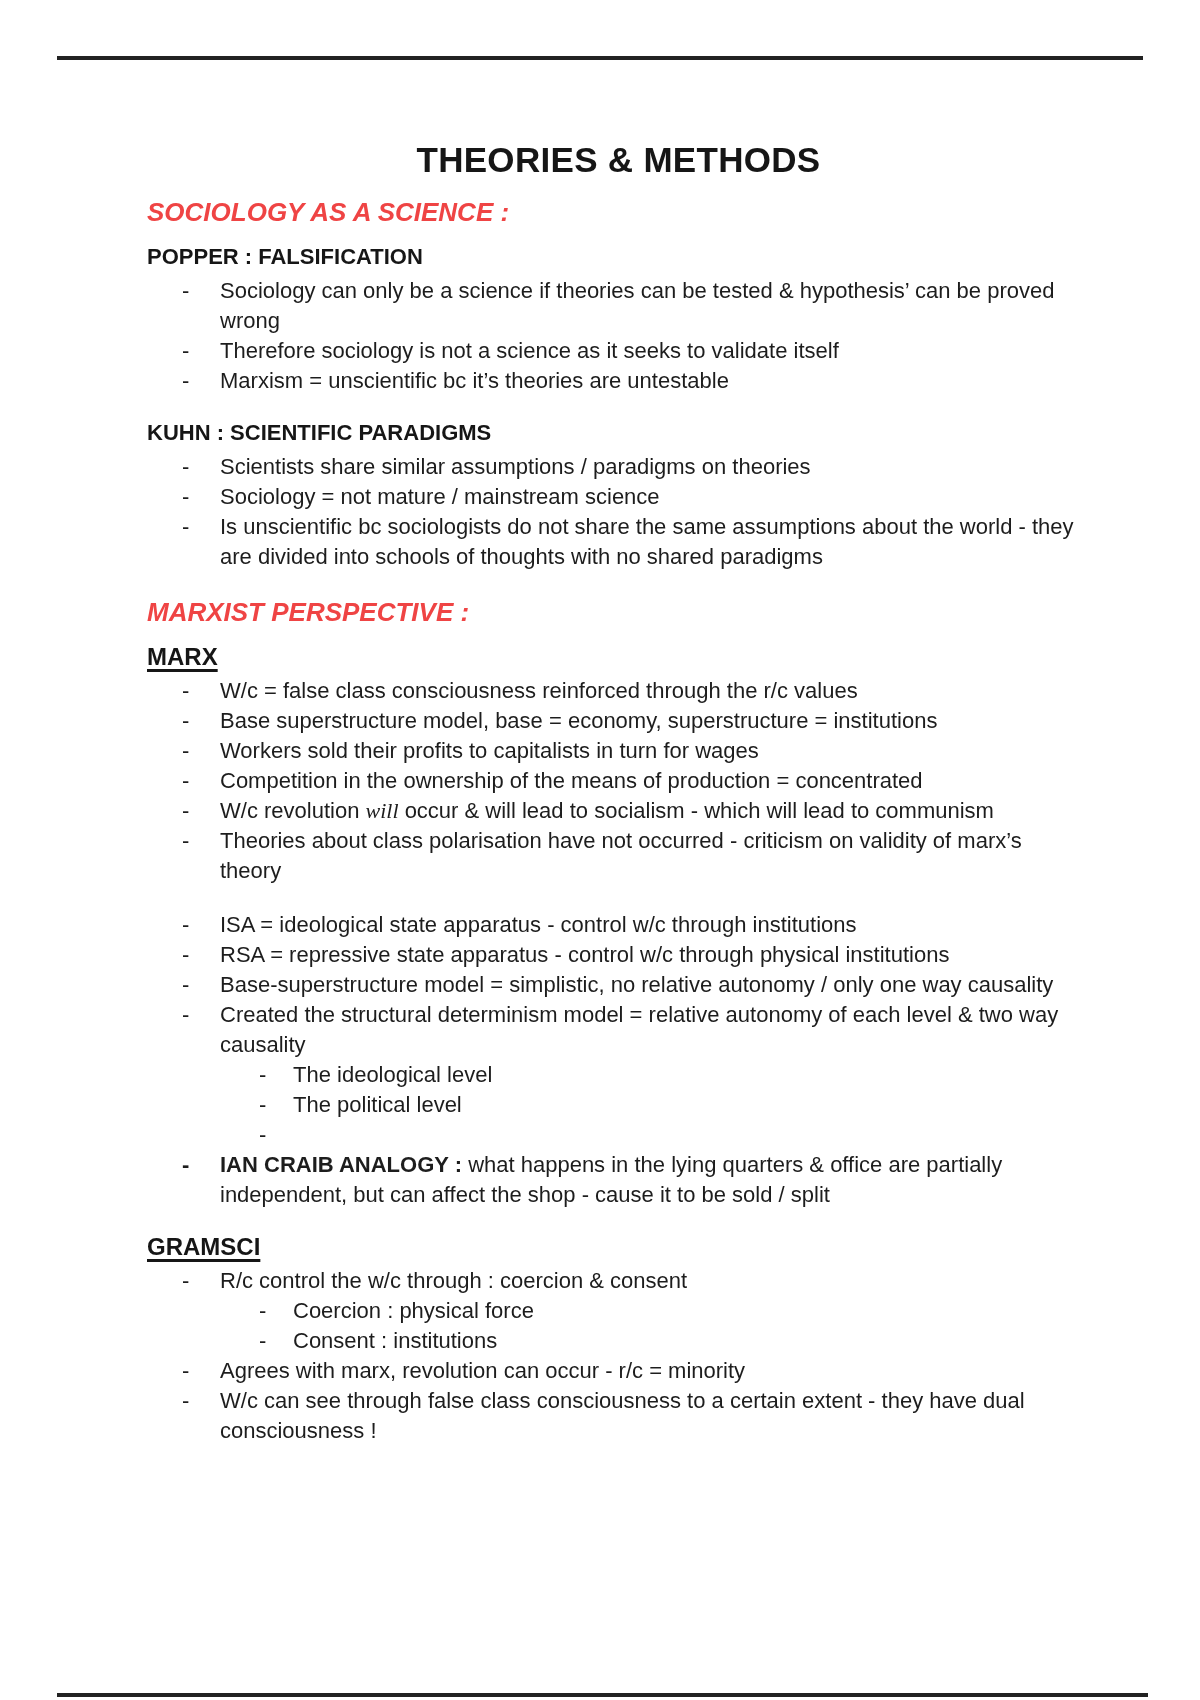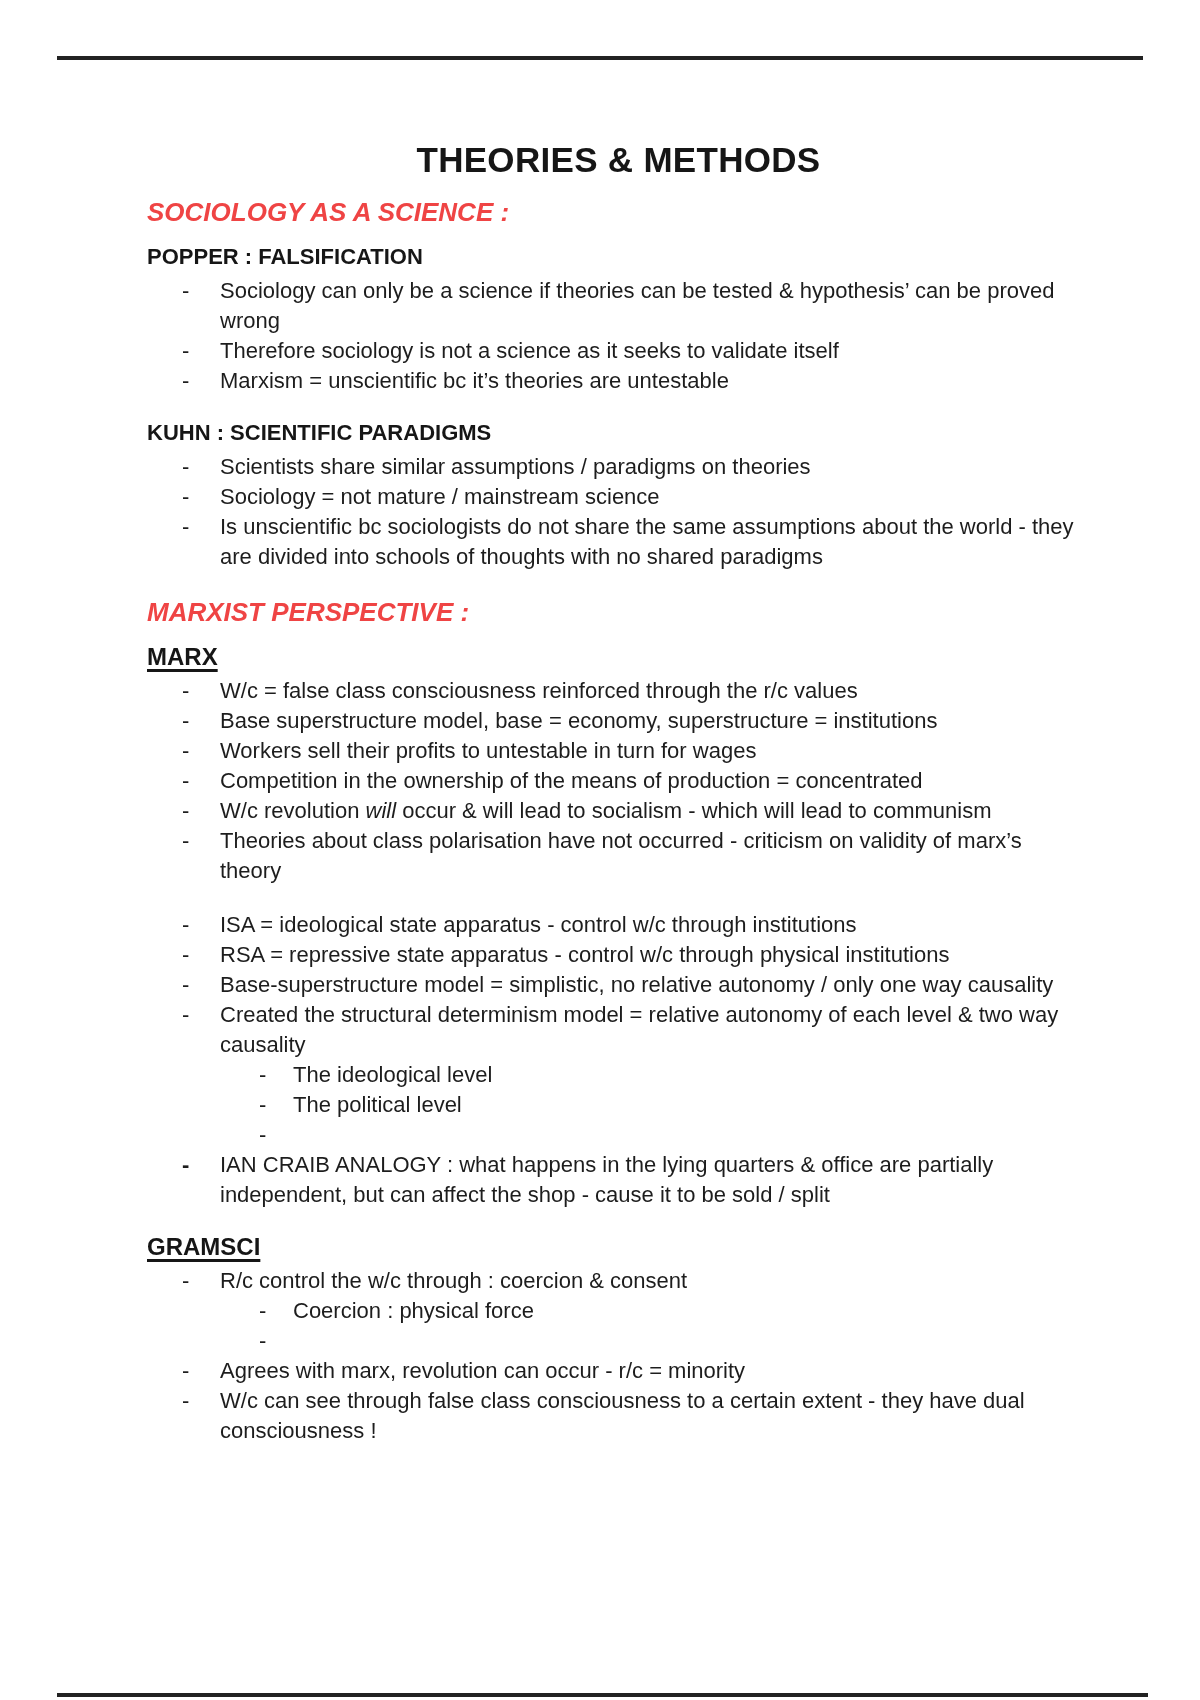--- a/index.html
+++ b/index.html
@@ -48,22 +48,22 @@
   .bullet { display: flex; width: 960px; font-size: 22px; line-height: 30px; }
   .bullet .marker {
     flex: 0 0 73px; box-sizing: border-box;
     padding-left: 35px;
   }
   .bullet.lvl2 .marker {
     flex: 0 0 146px;
     padding-left: 112px;
   }
   .bullet .btext { flex: 1 1 auto; white-space: pre-wrap; }
-  .run-bold { font-weight: 400; }
-  .run-italic { font-style: italic; }
+  .run-bold { font-weight: 700; }
+  .run-italic { font-style: italic; font-family: Liberation Serif, serif; }
   .marker.bold { font-weight: 700; }
 </style>
 </head>
 <body>
 
 <div class="page">
   <div class="rule rule-top"></div>
 
   <div class="content">
     <h1 class="title">THEORIES &amp; METHODS</h1>
@@ -115,21 +115,21 @@
               <div class="bullet lvl1">
                 <span class="marker">-</span>
                 <span class="btext"><span>W/c = false class consciousness reinforced through the r/c values</span></span>
               </div>
               <div class="bullet lvl1">
                 <span class="marker">-</span>
                 <span class="btext"><span>Base superstructure model, base = economy, superstructure = institutions</span></span>
               </div>
               <div class="bullet lvl1">
                 <span class="marker">-</span>
-                <span class="btext"><span>Workers sell their profits to untestable in turn for wages</span></span>
+                <span class="btext"><span>Workers sold their profits to capitalists in turn for wages</span></span>
               </div>
               <div class="bullet lvl1">
                 <span class="marker">-</span>
                 <span class="btext"><span>Competition in the ownership of the means of production = concentrated</span></span>
               </div>
               <div class="bullet lvl1">
                 <span class="marker">-</span>
                 <span class="btext"><span>W/c revolution </span><span class="run-italic">will</span><span> occur &amp; will lead to socialism - which will lead to communism</span></span>
               </div>
               <div class="bullet lvl1">
@@ -182,20 +182,21 @@
               <div class="bullet lvl1">
                 <span class="marker">-</span>
                 <span class="btext"><span>R/c control the w/c through : coercion &amp; consent</span></span>
               </div>
               <div class="bullet lvl2">
                 <span class="marker">-</span>
                 <span class="btext"><span>Coercion : physical force</span></span>
               </div>
               <div class="bullet lvl2">
                 <span class="marker">-</span>
+                <span class="btext"><span>Consent : institutions</span></span>
               </div>
               <div class="bullet lvl1">
                 <span class="marker">-</span>
                 <span class="btext"><span>Agrees with marx, revolution can occur - r/c = minority</span></span>
               </div>
               <div class="bullet lvl1">
                 <span class="marker">-</span>
                 <span class="btext"><span>W/c can see through false class consciousness to a certain extent - they have dual
 consciousness !</span></span>
               </div>

